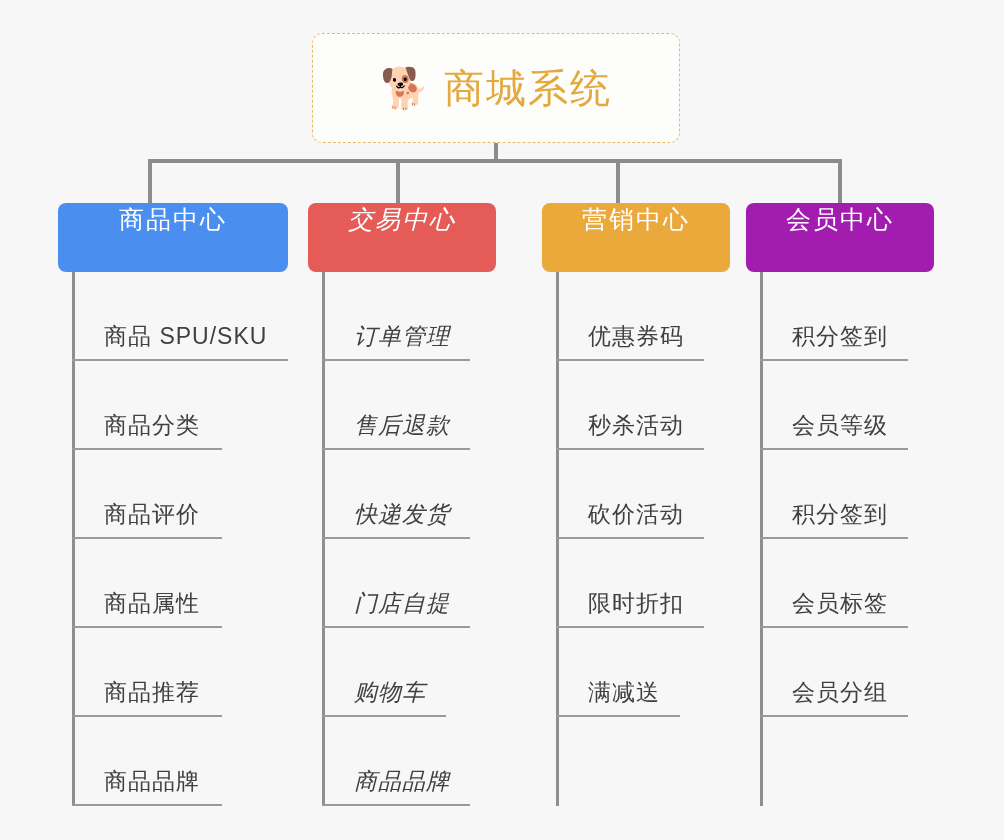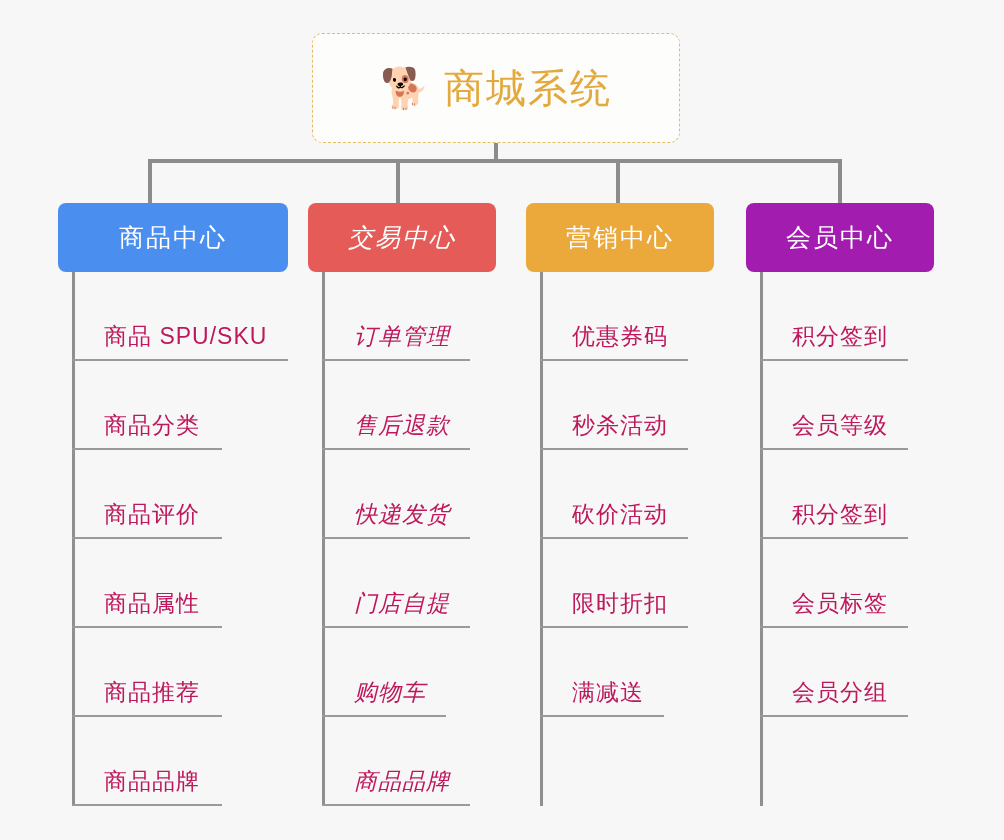--- a/index.html
+++ b/index.html
@@ -61,21 +61,21 @@
 
   
   .branch {
     position: absolute;
     top: 203px;
   }
   .branch-header {
     height: 69px;
     border-radius: 8px;
     display: flex;
-    align-items: center;
+    align-items: flex-start;
     justify-content: center;
     color: #ffffff;
     font-size: 25px;
     letter-spacing: 2px;
     box-sizing: border-box;
   }
 
   
   .spine {
     position: absolute;
@@ -92,36 +92,36 @@
   .item {
     position: relative;
     height: 89px;
     box-sizing: border-box;
   }
   .item-label {
     position: absolute;
     left: 46px;
     bottom: 9px;
     font-size: 23px;
-    color: #be185d;
+    color: #404040;
     white-space: nowrap;
     letter-spacing: 1px;
   }
   .item-underline {
     position: absolute;
     left: 14px;
     bottom: 0;
     height: 2px;
     background: #9a9a9a;
   }
 
   
   .branch.b0 { left: 58px;  width: 230px; }
   .branch.b1 { left: 308px; width: 188px; font-style: italic; }
-  .branch.b2 { left: 526px; width: 188px; }
+  .branch.b2 { left: 542px; width: 188px; }
   .branch.b3 { left: 746px; width: 188px; }
 </style>
 </head>
 <body>
 
 <div id="canvas">
 
   <div id="root-node">
     <span class="root-emoji">🐕</span>
     <span class="root-title">商城系统</span>

